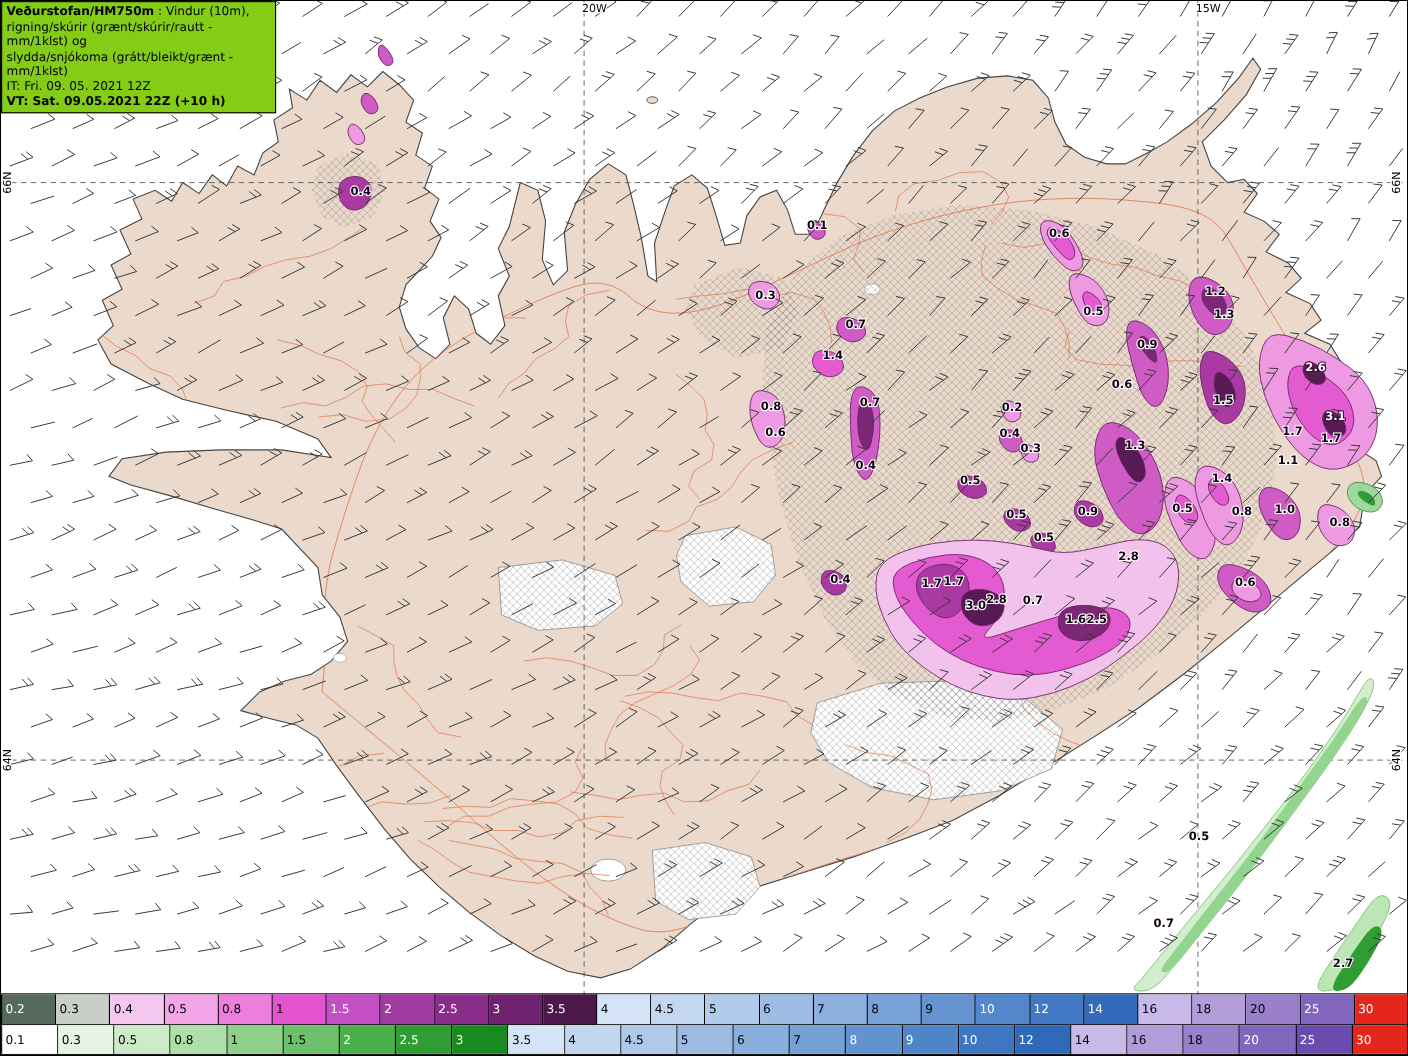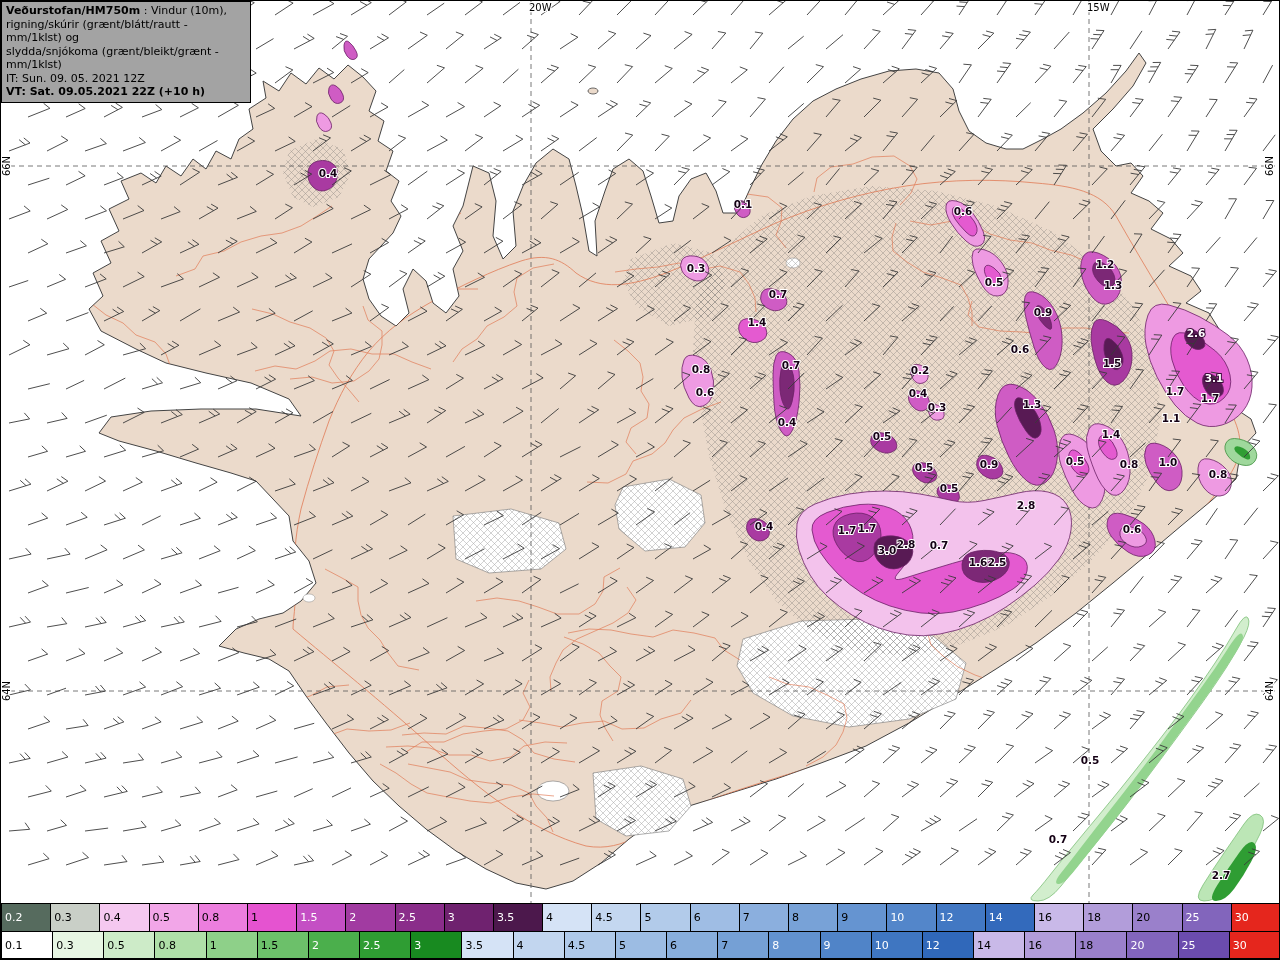--- a/index.html
+++ b/index.html
@@ -1,19 +1,19 @@
 <!DOCTYPE html>
 <html><head>
 <meta charset="utf-8">
 <style>
   html,body{margin:0;padding:0;background:#dcdcdc;}
   .stage{position:relative;width:1280px;height:960px;background:#fff;overflow:hidden;
          font-family:"DejaVu Sans","Liberation Sans",sans-serif;border:1px solid #000;box-sizing:border-box;}
   #map{position:absolute;left:0;top:0;}
-  .titlebox{position:absolute;left:0;top:0;width:240px;background:#a3a3a3;border:1px solid #000;
+  .titlebox{position:absolute;left:0;top:0;width:240px;background:#84cc16;border:1px solid #000;
             padding:2px 4px 3px 4px;font-size:11px;line-height:13.5px;z-index:8;color:#000;}
   .titlebox .b{font-weight:bold;}
   .colorbars{position:absolute;left:0;bottom:0;width:1280px;z-index:9;}
   .cbar{display:flex;height:28px;border-top:1px solid #000;box-sizing:border-box;}
   .cbar:last-child{border-bottom:1px solid #000;}
   .cell{flex:1;display:flex;align-items:center;padding-left:3px;font-size:11px;
         border-right:1px solid #000;box-sizing:border-box;overflow:hidden;white-space:nowrap;}
   .cell:first-child{border-left:1px solid #000;}
 </style>
 </head>
@@ -174,23 +174,23 @@
         <text x="1086" y="10" text-anchor="start" stroke="#fff" stroke-width="2.5" paint-order="stroke">15W</text>
         <text x="9" y="165" text-anchor="middle" transform="rotate(-90 9 165)" stroke="#fff" stroke-width="2.5" paint-order="stroke">66N</text>
         <text x="1272" y="165" text-anchor="middle" transform="rotate(-90 1272 165)" stroke="#fff" stroke-width="2.5" paint-order="stroke">66N</text>
         <text x="9" y="690" text-anchor="middle" transform="rotate(-90 9 690)" stroke="#fff" stroke-width="2.5" paint-order="stroke">64N</text>
         <text x="1272" y="690" text-anchor="middle" transform="rotate(-90 1272 690)" stroke="#fff" stroke-width="2.5" paint-order="stroke">64N</text>
       </g>
     </svg>
 
   <div class="titlebox">
     <div><span class="b">Veðurstofan/HM750m</span><span> : Vindur (10m),</span></div>
-    <div>rigning/skúrir (grænt/blátt/rautt - mm/1klst) og</div>
-    <div>slydda/snjókoma (grænt/bleikt/grænt - mm/1klst)</div>
-    <div>IT: Sun. 09. 05. 2021 12Z</div>
+    <div>rigning/skúrir (grænt/skúrir/rautt - mm/1klst) og</div>
+    <div>slydda/snjókoma (grátt/bleikt/grænt - mm/1klst)</div>
+    <div>IT: Fri. 09. 05. 2021 12Z</div>
     <div class="b">VT: Sat. 09.05.2021 22Z (+10 h)</div>
   </div>
 
   <div class="colorbars">
     <div class="cbar" id="cbar-rain">
         <div class="cell" style="background: rgb(86, 107, 94); color: rgb(255, 255, 255);">
           <span>0.2</span>
         </div>
         <div class="cell" style="background: rgb(201, 207, 199); color: rgb(0, 0, 0);">
           <span>0.3</span>

